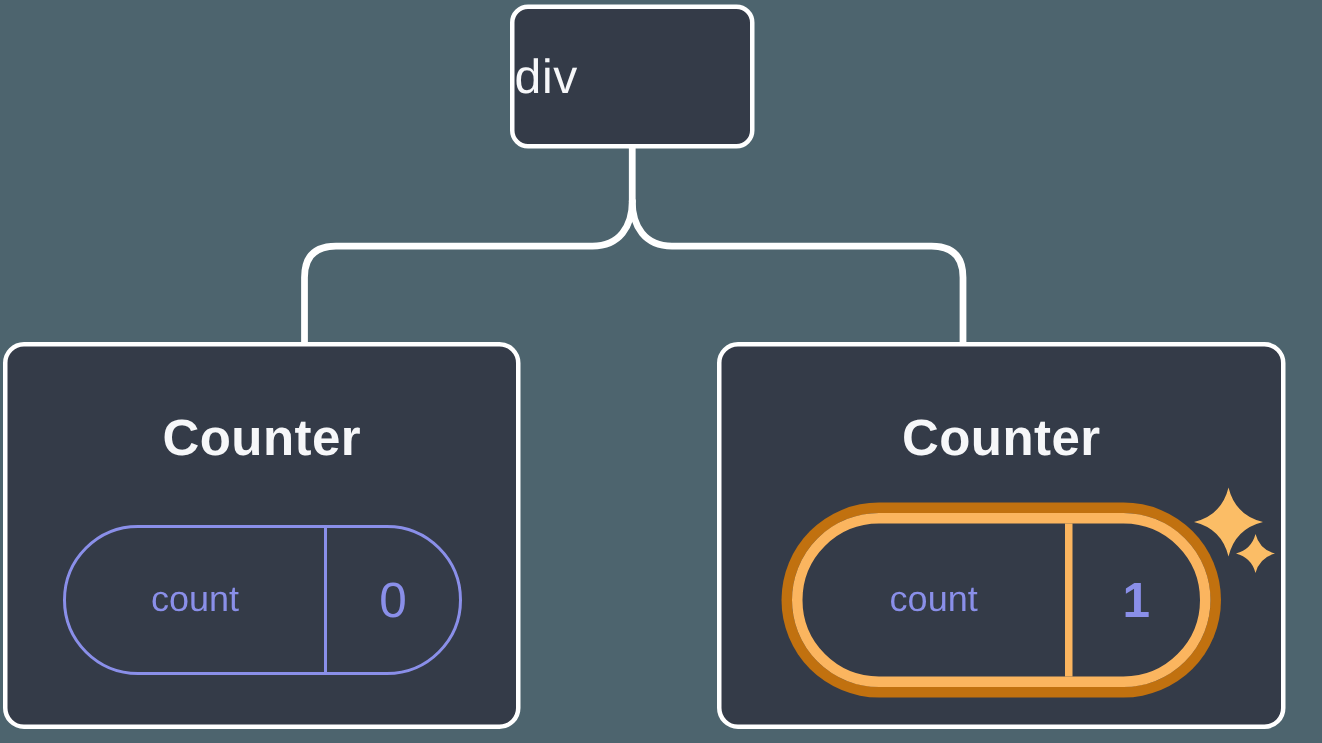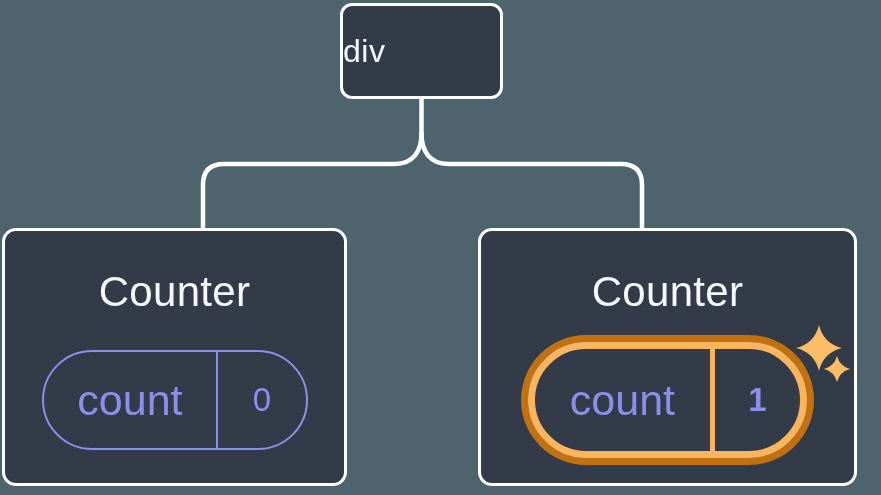--- a/index.html
+++ b/index.html
@@ -37,39 +37,39 @@
     background:var(--node-bg,#343B48);
     border:3px solid var(--node-border,#FFFFFF);
     border-radius:14px;z-index:1;
     display:flex;flex-direction:column;align-items:center;
     padding-top:40px;
   }
   .card-left{left:2px;width:345px;}
   .card-right{left:478px;width:379px;}
   .card-title{
     color:var(--text-primary,#F6F7F9);
-    font-size:42px;font-weight:400;line-height:42px;letter-spacing:.3px;
+    font-size:34px;font-weight:700;line-height:42px;letter-spacing:.3px;
   }
 
   .pill{
     display:flex;align-items:stretch;
     border-radius:999px;
   }
   .pill-plain{
     margin-top:37px;width:266px;height:100px;
     border:2px solid var(--state-purple,#8A8FE9);
   }
   .pill-highlight{
     margin-top:29px;width:279px;height:116px;
     border:7px solid var(--highlight-inner,#FBB55F);
     box-shadow:0 0 0 7px var(--highlight-outer,#C1710F);
   }
   .pill-key{
     flex:0 0 66%;display:flex;align-items:center;justify-content:center;
-    color:var(--state-purple,#8A8FE9);font-size:43px;
+    color:var(--state-purple,#8A8FE9);font-size:24px;
   }
   .pill-divider-plain{width:2px;background:var(--state-purple,#8A8FE9);}
   .pill-divider-highlight{width:5px;background:var(--highlight-inner,#FBB55F);}
   .pill-value{
     flex:1;display:flex;align-items:center;justify-content:center;
     color:var(--state-purple,#8A8FE9);font-size:33px;
   }
   .pill-highlight .pill-value{font-weight:700;}
 
   .sparkles{position:absolute;left:300px;top:80px;width:80px;height:80px;z-index:2;}

